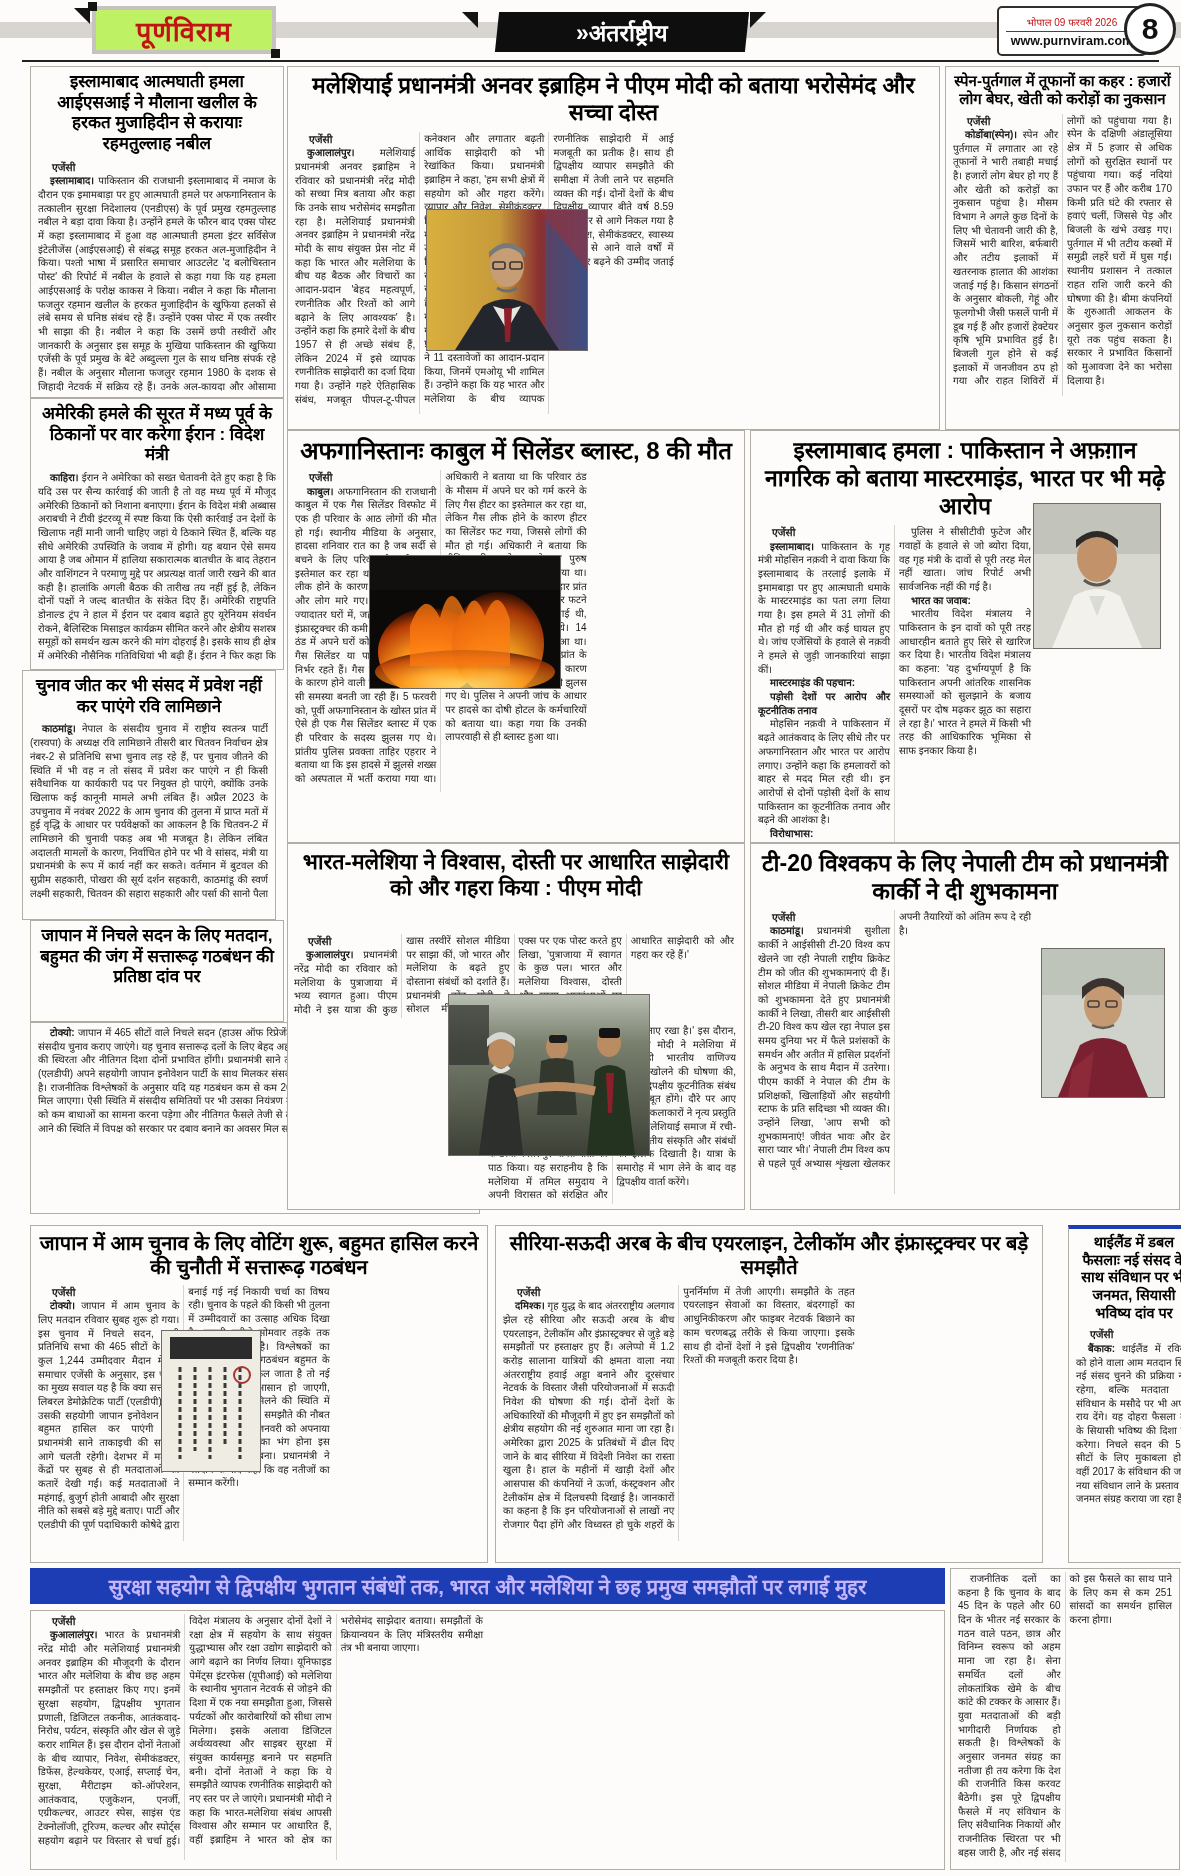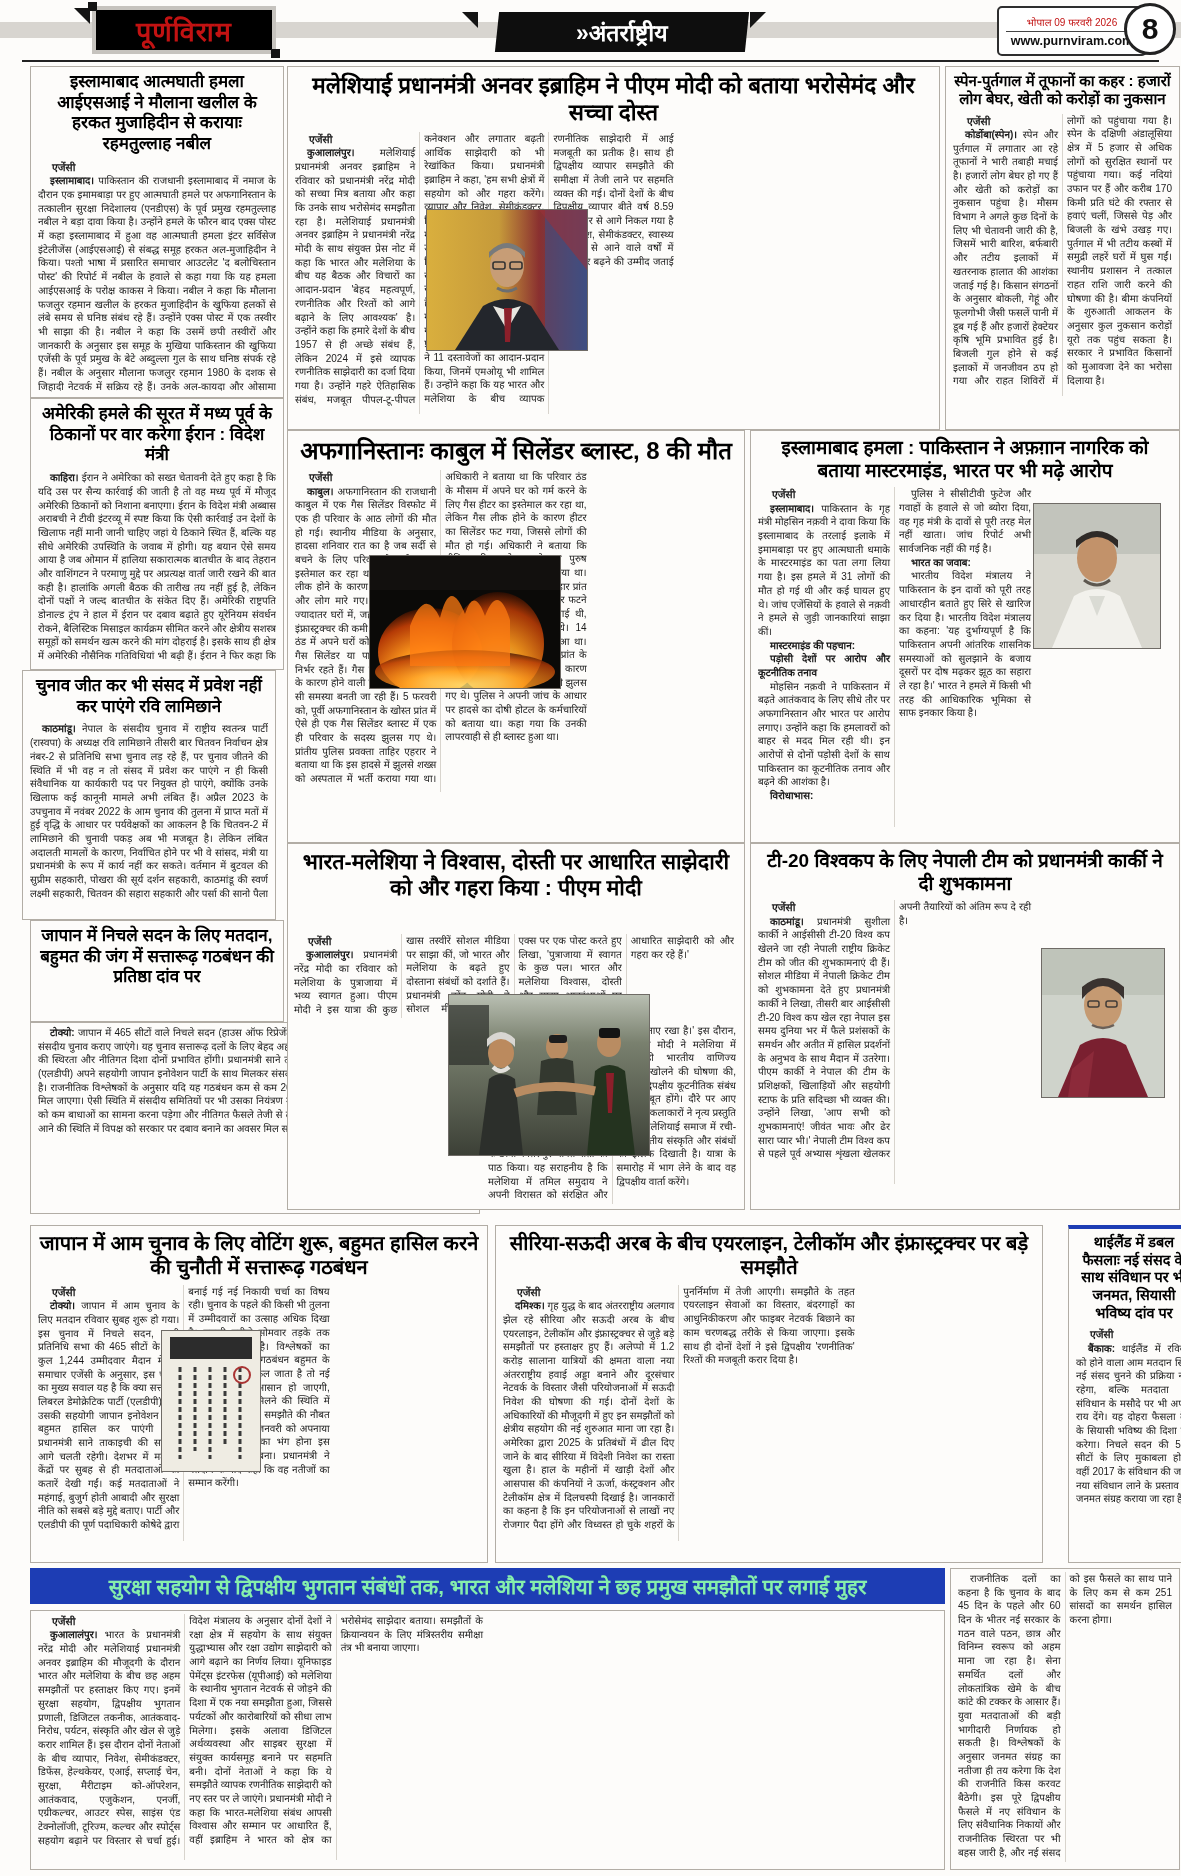--- a/index.html
+++ b/index.html
@@ -1,20 +1,20 @@
 <!DOCTYPE html>
 <html lang="hi"><head>
 <meta charset="utf-8">
 <style>
   html,body{margin:0;padding:0;background:#e9e6e1;}
   #page{position:relative;width:1181px;height:1876px;margin:0 auto;background:#fdfcfa;
         font-family:"Liberation Sans","DejaVu Sans",sans-serif;color:#1b1b1b;overflow:hidden;}
   
   .band{position:absolute;left:0;top:22px;width:1181px;height:16px;background:#d8d5d0;}
-  .logo-box{position:absolute;left:92px;top:6px;width:184px;height:48px;background:#000000;
+  .logo-box{position:absolute;left:92px;top:6px;width:184px;height:48px;background:#bef264;
             border:4px solid #c6c3be;box-sizing:border-box;display:flex;align-items:center;justify-content:center;}
   .logo-box .cmark{position:absolute;width:9px;height:9px;background:#141414;}
   .logo-text{font-size:27px;font-weight:bold;color:#c21212;letter-spacing:1px;}
   .tri{position:absolute;width:0;height:0;}
   .tri-a{border-left:16px solid transparent;border-top:16px solid #141414;}
   .tri-b{border-right:16px solid transparent;border-top:16px solid #141414;}
   .sec-banner{position:absolute;left:497px;top:12px;width:250px;height:40px;background:#0e0e0e;
               transform:skewX(-6deg);display:flex;align-items:center;justify-content:center;}
   .sec-banner .inner{transform:skewX(6deg);color:#fff;font-weight:bold;font-size:23px;white-space:nowrap;}
   .info-box{position:absolute;left:997px;top:6px;width:150px;height:50px;background:#fff;border:2px solid #2e2e2e;
@@ -23,36 +23,36 @@
   .info-sep{width:90%;height:1px;background:#444;margin:2px 0;}
   .info-site{color:#111;font-weight:bold;font-size:12.5px;white-space:nowrap;}
   .page-circle{position:absolute;left:1124px;top:3px;width:52px;height:52px;border:3px solid #222;border-radius:50%;
                background:#fff;box-sizing:border-box;display:flex;align-items:center;justify-content:center;
                font-size:30px;font-weight:bold;color:#111;}
   .top-rule{position:absolute;left:22px;top:60px;width:1137px;height:2px;background:#222;}
   
   .art{position:absolute;border:1px solid #b2ada5;background:#fdfcfa;box-sizing:border-box;
        padding:3px 7px;overflow:hidden;}
   .hl{font-weight:bold;color:#000;text-align:center;line-height:1.22;margin:2px 0 5px;}
-  .f14{font-size:14.5px;} .f15{font-size:15px;} .f17{font-size:17px;} .f19{font-size:19px;}
+  .f14{font-size:14.5px;} .f15{font-size:15px;} .f17{font-size:17px;} .f19{font-size:23px;}
   .f20{font-size:20px;} .f21{font-size:21.5px;} .f22{font-size:22.5px;} .f24{font-size:24px;}
   .cols{text-align:justify;font-size:10px;line-height:1.37;column-gap:9px;column-rule:1px solid #d8d4cd;
         column-fill:auto;overflow:hidden;}
   .c1{column-count:1;} .c2{column-count:2;} .c3{column-count:3;} .c4{column-count:4;} .c5{column-count:5;} .c6{column-count:6;}
   .cols p{margin:0;text-indent:12px;}
   .byline{font-weight:bold;font-size:10.5px;margin:0;text-indent:14px;}
   .dl{font-weight:bold;}
   .sub{font-weight:bold;text-indent:0;margin-top:2px;}
   .ph{position:absolute;border:1px solid #6f6b66;overflow:hidden;z-index:4;background:#8a8a8a;}
   .ph svg{display:block;width:100%;height:100%;}
   .abs{position:absolute;}
   .blue-top{border-top:4px solid #1d3db4;}
   .banner-bar{position:absolute;left:30px;top:1568px;width:915px;height:36px;background:#1d3db4;
               display:flex;align-items:center;justify-content:center;z-index:2;}
-  .banner-bar .hl{color:#86efac;margin:0;font-size:20.5px;white-space:nowrap;}
+  .banner-bar .hl{color:#c4b5fd;margin:0;font-size:20.5px;white-space:nowrap;}
 </style>
 </head>
 <body>
 
 <div id="page">
 
   <div class="band"></div>
   <div class="tri tri-a" style="left:74px;top:8px;"></div>
   <div class="logo-box">
     <span class="cmark" style="left:-8px;top:-8px;"></span>

